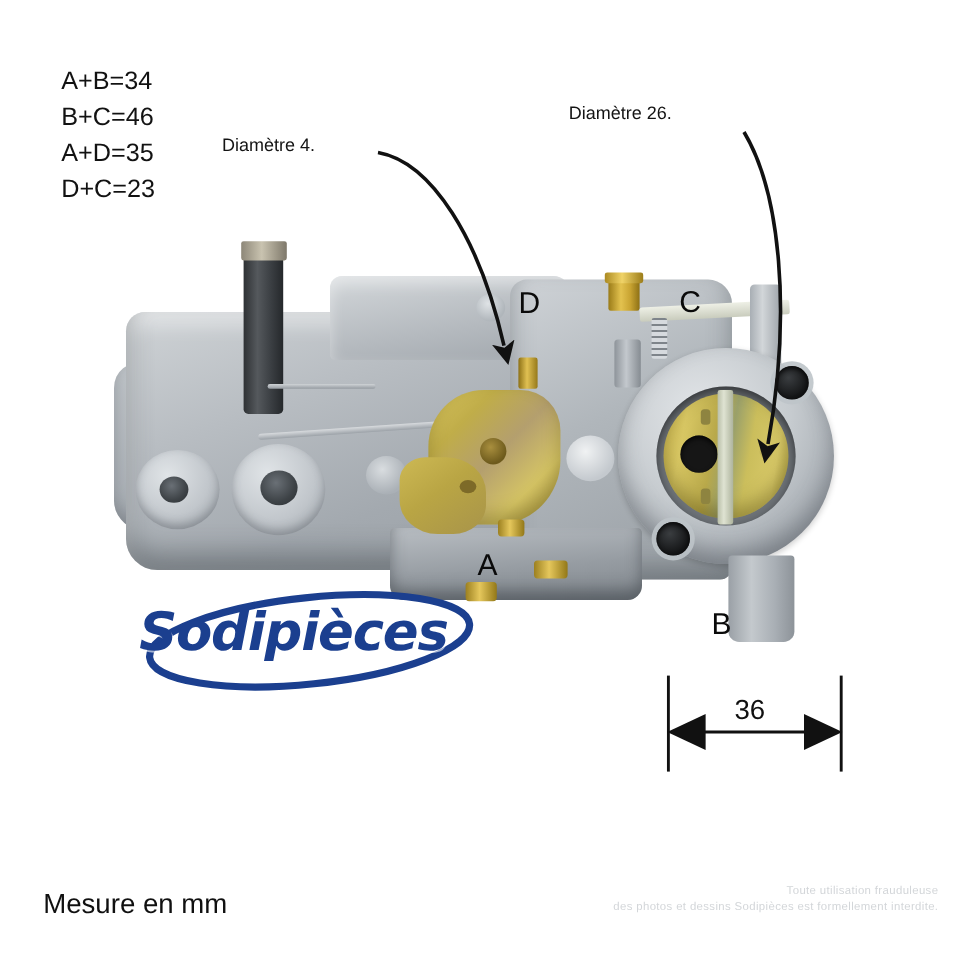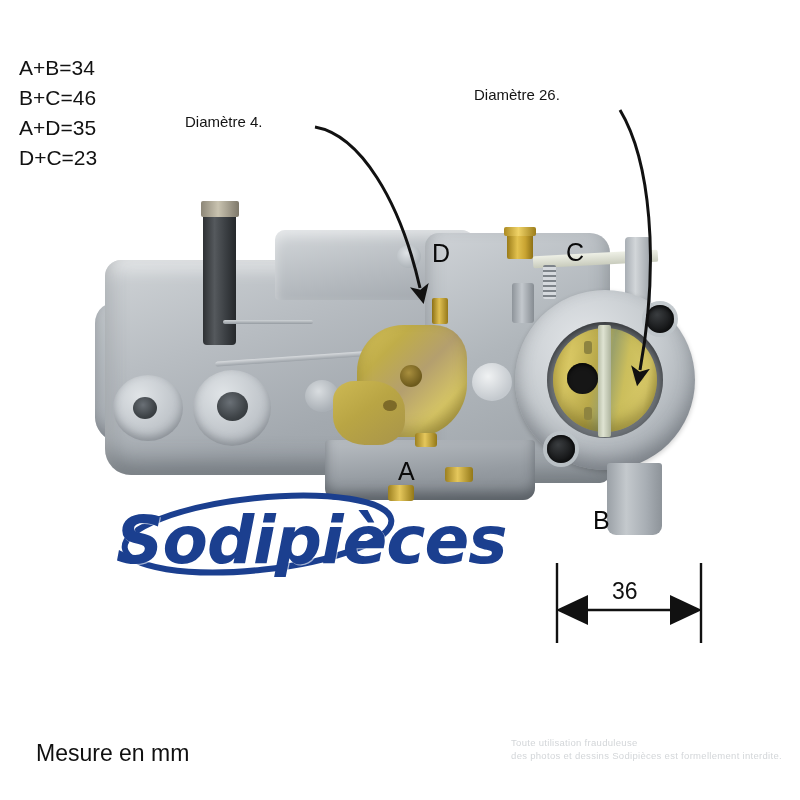--- a/index.html
+++ b/index.html
@@ -20,21 +20,21 @@
   
   .dim-list {
     position: absolute;
     left: 19px;
     top: 53px;
     font-size: 21px;
     line-height: 30px;
     letter-spacing: 0px;
     color: #121212;
   }
-  .dim-list div { white-space: pre; }
+  .dim-list div { white-space: pre; margin-left: 32px; }
 
   
   .callout-text {
     position: absolute;
     font-size: 15px;
     color: #141414;
     white-space: nowrap;
   }
   #callout-small { left: 185px; top: 113px; }
   #callout-big   { left: 474px; top: 86px; }
@@ -272,21 +272,21 @@
     left: 108px;
     top: 488px;
     width: 300px;
     height: 92px;
   }
   .logo-text {
     position: absolute;
     left: 8px;
     top: 14px;
     font-family: "DejaVu Sans", sans-serif;
-    font-size: 66px;
+    font-size: 44px;
     font-weight: bold;
     font-style: italic;
     color: #1b3f8f;
     letter-spacing: -1px;
     text-shadow: 1px 1px 0 rgba(255,255,255,.6);
   }
 
   
   .dim-label {
     position: absolute;
@@ -303,21 +303,21 @@
     top: 740px;
     font-size: 23px;
     color: #101010;
   }
 
   
   .legal {
     position: absolute;
     right: 18px;
     top: 737px;
-    text-align: left;
+    text-align: right;
     font-size: 9.5px;
     line-height: 12.5px;
     color: #d3d6d9;
     letter-spacing: .3px;
   }
 </style>
 </head>
 <body>
 
 <div id="page">

